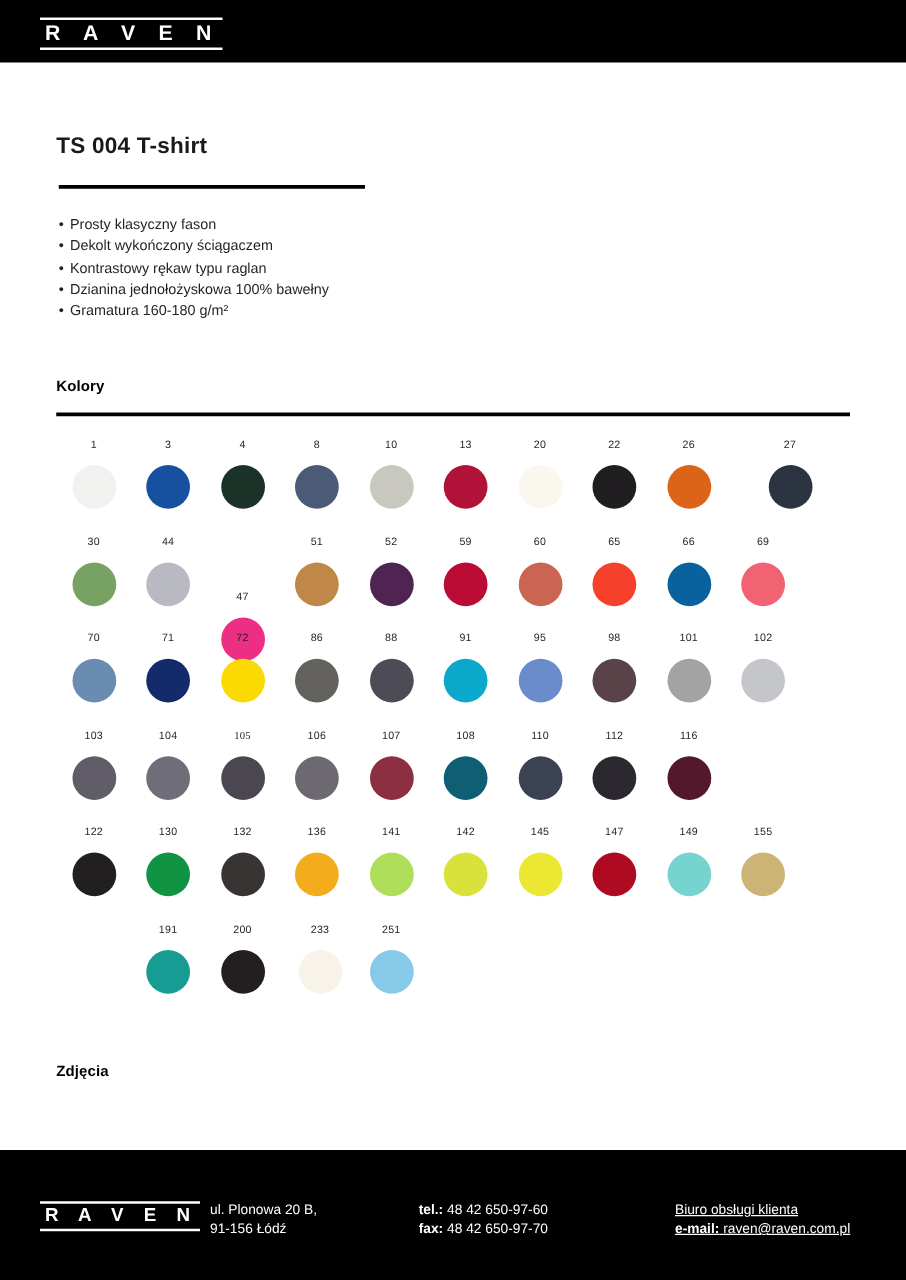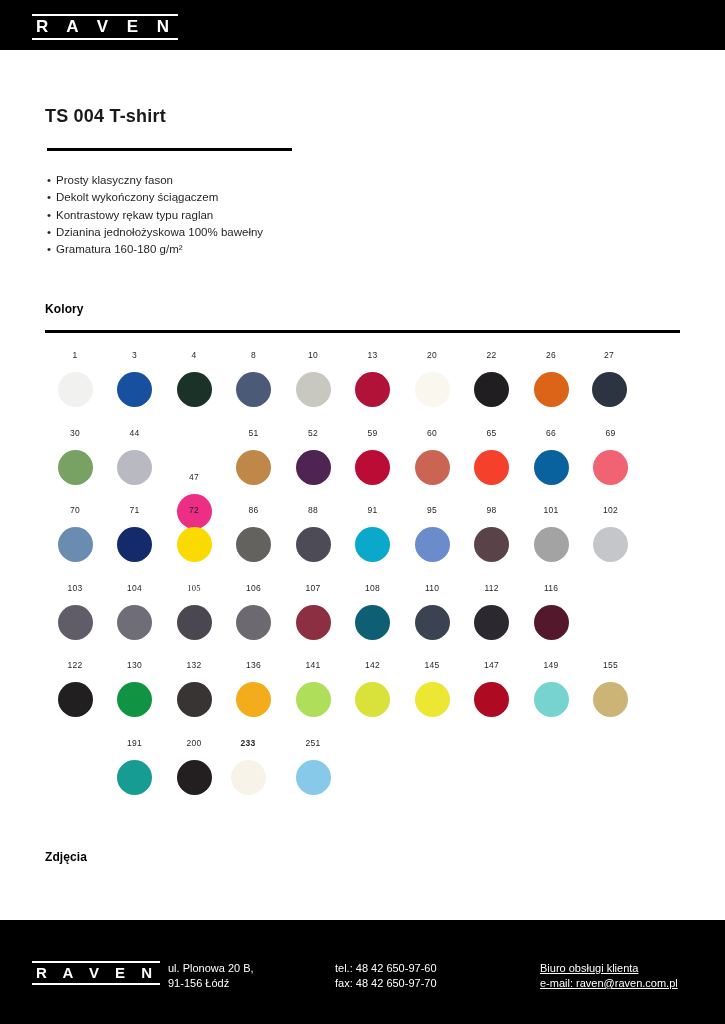--- a/index.html
+++ b/index.html
@@ -153,21 +153,21 @@
   .footer-col {
     position: absolute;
     font-size: 11px;
     line-height: 15px;
     color: #ffffff;
     white-space: nowrap;
   }
   #footer-address { top: 41px; left: 168px; }
   #footer-phones  { top: 41px; left: 335px; }
   #footer-service { top: 41px; left: 540px; }
-  .footer-col .lbl { font-weight: normal; }
+  .footer-col .lbl { font-weight: bold; }
   #footer-service .svc-title {
     font-weight: normal;
     text-decoration: underline;
   }
   #footer-service .svc-line {
     text-decoration: underline;
   }
 </style>
 </head>
 <body>
@@ -225,21 +225,21 @@
           <div class="swatch" style="background: rgb(250, 247, 238);"></div>
         </div>
         <div class="color-cell" style="left: 416.5px;">
           <div class="color-code">22</div>
           <div class="swatch" style="background: rgb(32, 30, 32);"></div>
         </div>
         <div class="color-cell" style="left: 476px;">
           <div class="color-code">26</div>
           <div class="swatch" style="background: rgb(219, 100, 24);"></div>
         </div>
-        <div class="color-cell" style="left: 534px;">
+        <div class="color-cell" style="left: 557px;">
           <div class="color-code">27</div>
           <div class="swatch" style="background: rgb(44, 52, 66);"></div>
         </div>
       </div>
       <div class="color-row">
         <div class="color-cell" style="left: 0px;">
           <div class="color-code">30</div>
           <div class="swatch" style="background: rgb(120, 161, 100);"></div>
         </div>
         <div class="color-cell" style="left: 59.5px;">
@@ -403,21 +403,21 @@
       </div>
       <div class="color-row">
         <div class="color-cell" style="left: 59.5px;">
           <div class="color-code">191</div>
           <div class="swatch" style="background: rgb(22, 156, 146);"></div>
         </div>
         <div class="color-cell" style="left: 119px;">
           <div class="color-code">200</div>
           <div class="swatch" style="background: rgb(35, 31, 32);"></div>
         </div>
-        <div class="color-cell" style="left: 173px; font-weight: bold;">
+        <div class="color-cell" style="left: 181px;">
           <div class="color-code">233</div>
           <div class="swatch" style="background: rgb(248, 243, 233);"></div>
         </div>
         <div class="color-cell" style="left: 238px;">
           <div class="color-code">251</div>
           <div class="swatch" style="background: rgb(135, 201, 232);"></div>
         </div>
       </div>
     </div>
 

